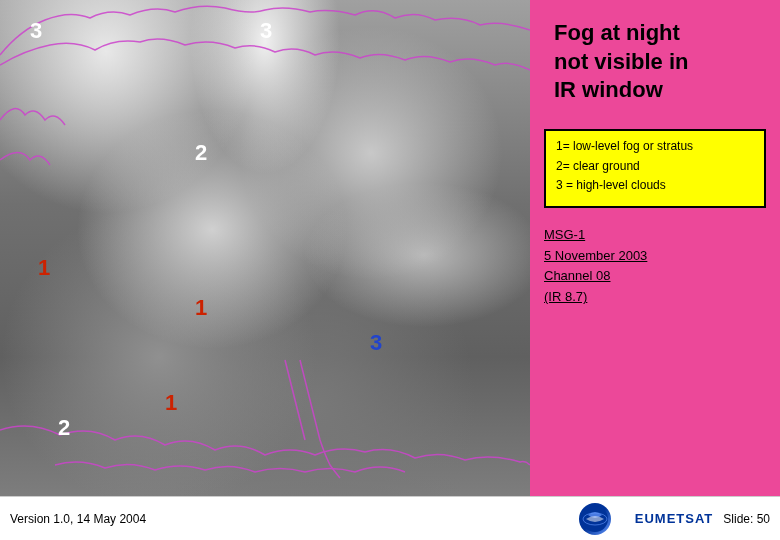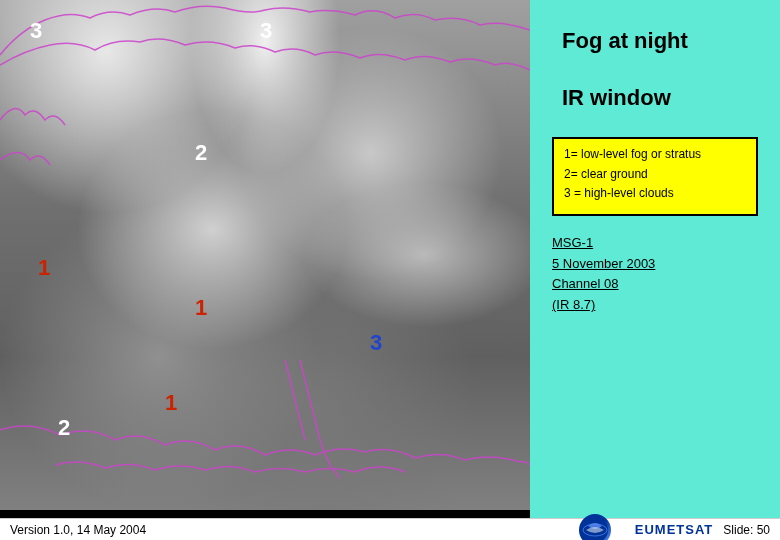--- a/index.html
+++ b/index.html
@@ -142,22 +142,22 @@
       color: #fff;
       font-size: 9px;
       font-family: monospace;
     }
 
     
     #right-panel {
       width: 250px;
       display: flex;
       flex-direction: column;
-      background: #5eead4;
-      padding: 12px;
+      background: #ec4899;
+      padding: 4px;
     }
 
     
     #title-area {
       padding: 15px 15px 10px 20px;
       min-height: 120px;
     }
 
     #title-text {
       font-size: 22px;
@@ -189,21 +189,21 @@
     #metadata-area p {
       font-size: 13px;
       color: #000;
       line-height: 1.6;
       text-decoration: underline;
     }
 
     
     #footer {
       width: 780px;
-      height: 22px;
+      height: 44px;
       background: #fff;
       display: flex;
       align-items: center;
       justify-content: space-between;
       padding: 0 10px;
       border-top: 1px solid #ccc;
       position: absolute;
       bottom: 0;
       left: 0;
     }
@@ -299,21 +299,21 @@
     <div id="image-bottom-bar">
       <span>ZI033  MSG-1    07   5 NOV 03300  020300  30173  C1324  30.59</span>
     </div>
   </div>
 
   <div id="right-panel">
 
     <div id="title-area">
       <div id="title-text">
         <span>Fog at night</span><br>
-        <br>
+        <span>not visible in</span><br>
         <span>IR window</span><br>
       </div>
     </div>
 
     <div id="legend-box">
       <p>1= low-level fog or stratus</p>
       <p>2= clear ground</p>
       <p>3 = high-level clouds</p>
     </div>
 

